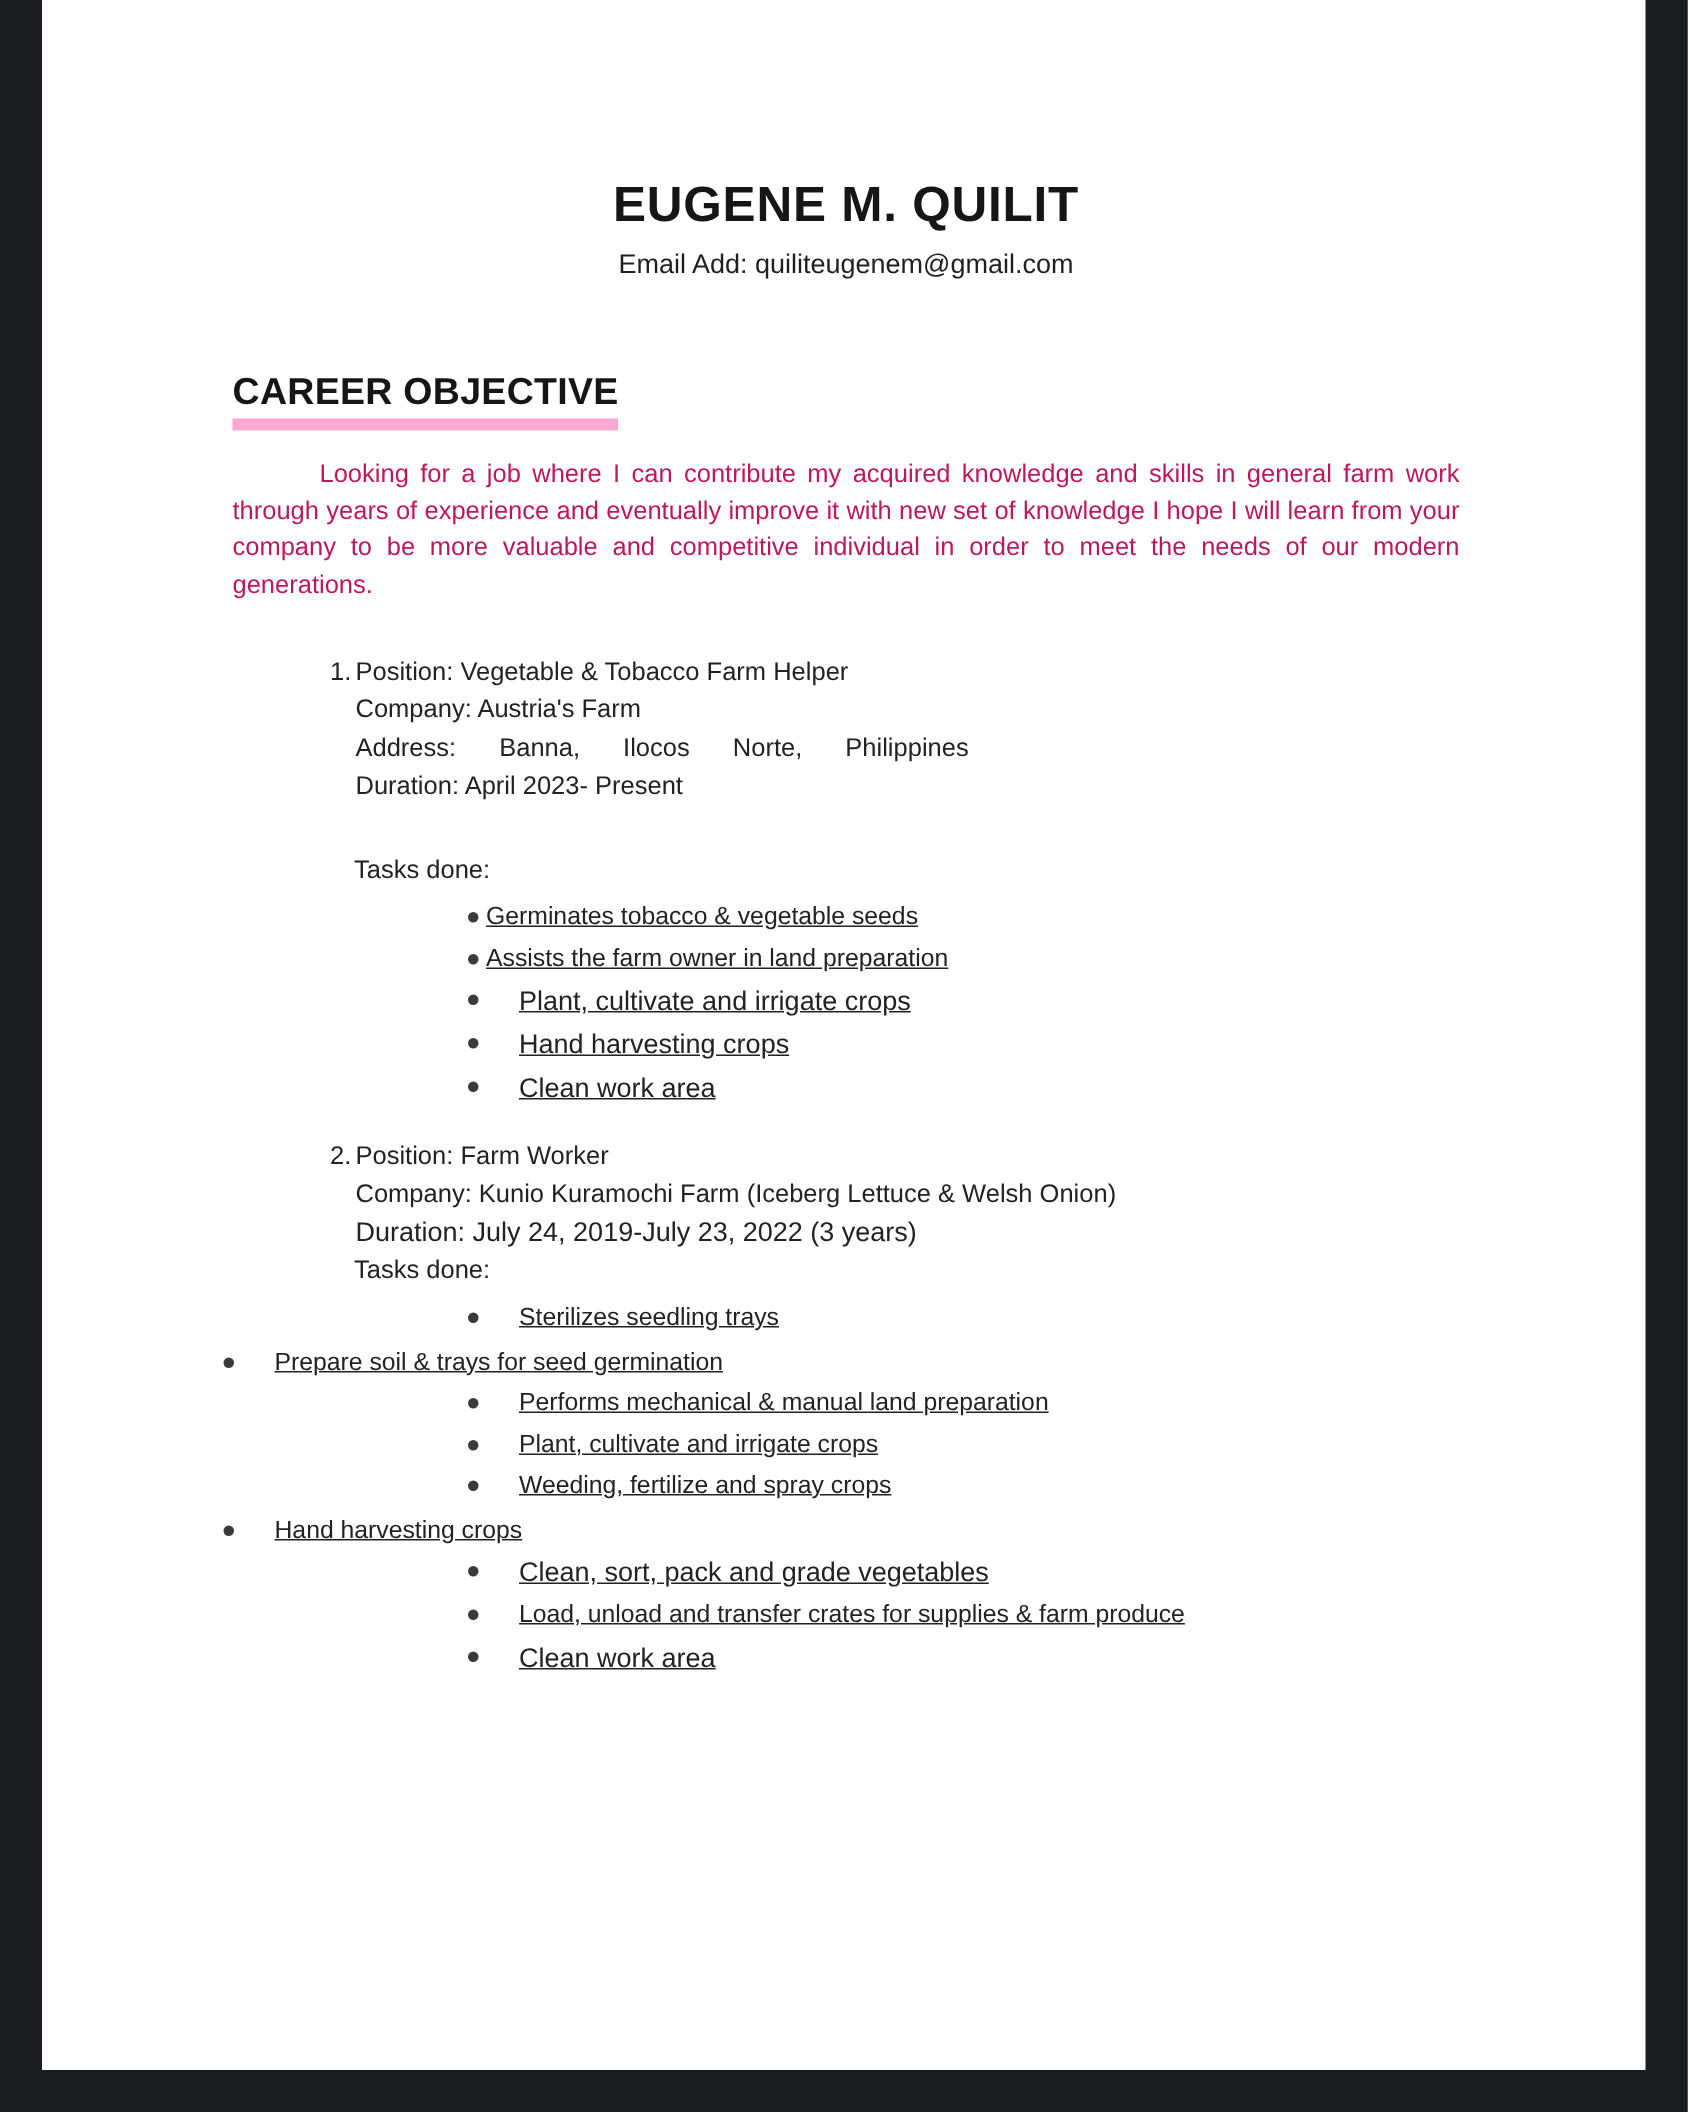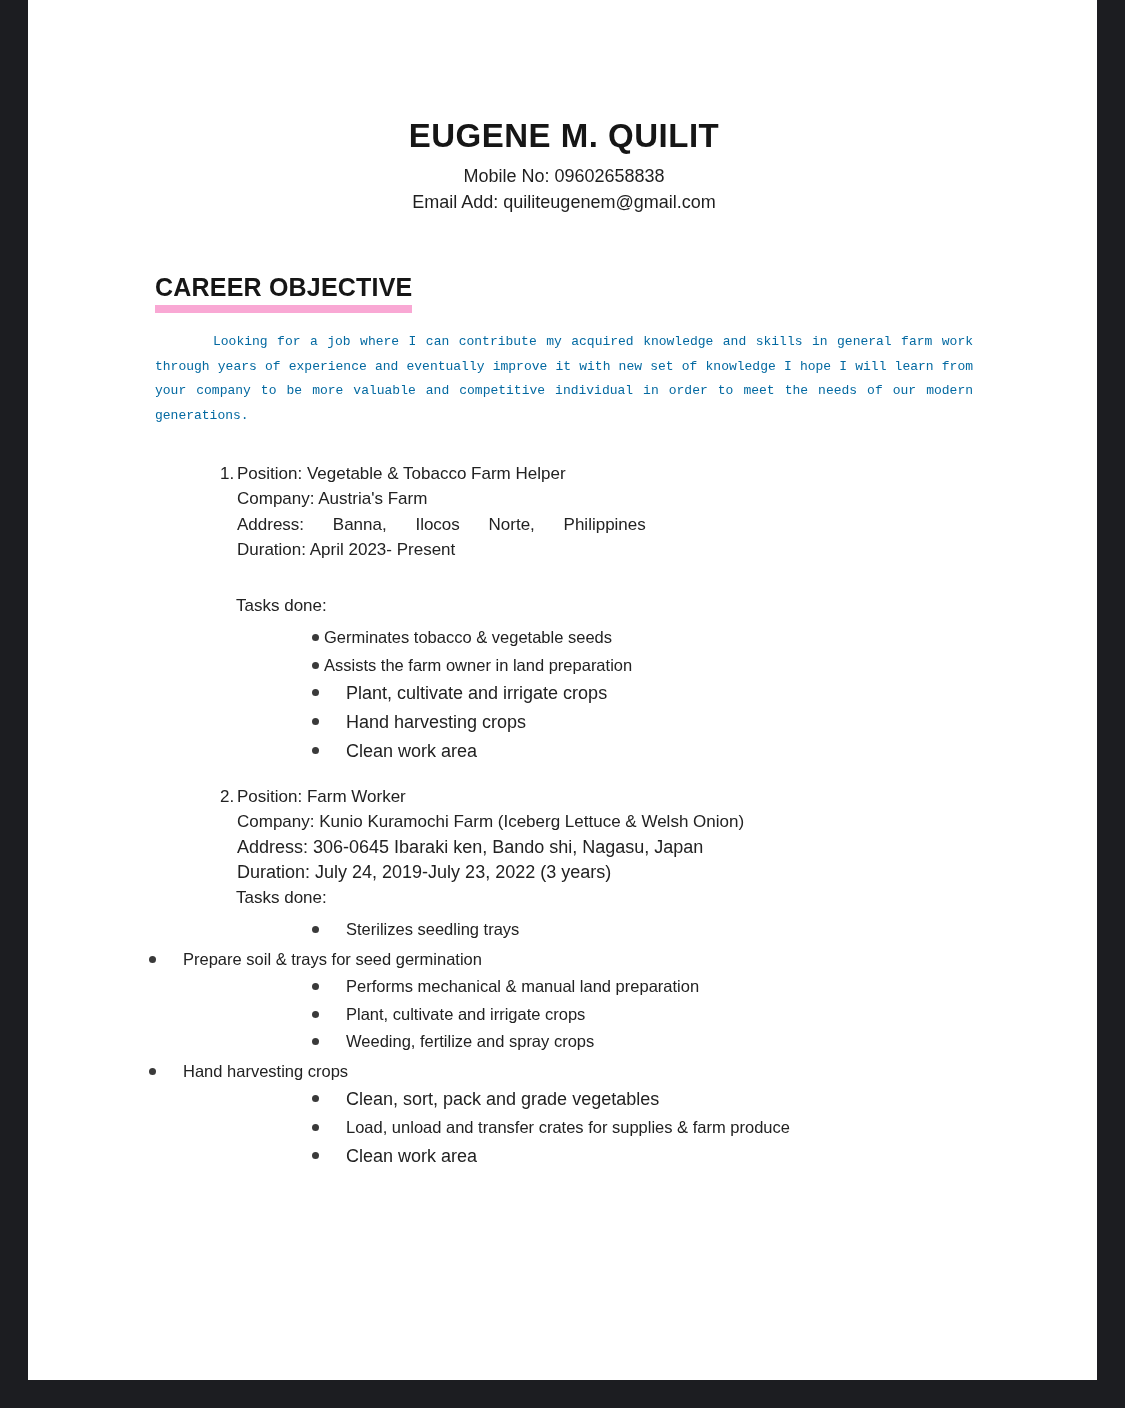--- a/index.html
+++ b/index.html
@@ -59,26 +59,25 @@
   h2.sec-heading span {
     display: inline-block;
     border-bottom: 8px solid #f9a8d4;
     padding-bottom: 3px;
   }
 
   .objective { margin-top: 58px; }
 
   .objective p {
     margin-top: 17px;
-    font-size: 13px;
+    font-size: 17px;
     line-height: 24.5px;
     text-indent: 58px;
     text-align: justify;
-    color: #0369a1;
-    font-family: Liberation Mono, monospace;
+    color: #be185d;
   }
 
   .employment { margin-top: 33px; }
 
   
   .job { margin-top: 17px; font-size: 17px; color: #222222; }
   .job.second { margin-top: 23px; }
 
   .job-head {
     display: flex;
@@ -90,21 +89,21 @@
   .job-detail {
     margin-left: 82px;
     line-height: 25.3px;
   }
 
   .job-detail.justified { word-spacing: 24px; }
 
   .tasks-label { margin-left: 81px; line-height: 25px; }
   .job .tasks-label.after-gap { margin-top: 31px; }
 
-  ul.tasks { margin-top: 10px; list-style: none; }
+  ul.tasks { margin-top: 10px; list-style: none; text-decoration: underline; }
 
   ul.tasks li {
     position: relative;
     margin-left: 169px;
     margin-bottom: 9px;
     line-height: 18.5px;
     font-size: 16.5px;
   }
   ul.tasks li::before {
     content: "";
@@ -128,21 +127,20 @@
 </style>
 </head>
 <body>
 
 <div class="viewer">
   <div class="page">
 
     <header class="doc-header">
       <h1>EUGENE M. QUILIT</h1>
       <div class="contact">
-        <div>Mobile No: 09602658838</div>
         <div>Email Add: quiliteugenem@gmail.com</div>
       </div>
     </header>
 
     <section class="objective">
       <h2 class="sec-heading">
         <span>CAREER OBJECTIVE</span>
       </h2>
       <p>Looking for a job where I can contribute my acquired knowledge and skills in general farm work through years of experience and eventually improve it with new set of knowledge I hope I will learn from your company to be more valuable and competitive individual in order to meet the needs of our modern generations.</p>
     </section>
@@ -167,21 +165,20 @@
           <li class="spaced lg gap-before">Clean work area</li>
         </ul>
       </div>
 
       <div class="job second">
         <div class="job-head">
           <span class="num">2.</span>
           <span>Position: Farm Worker</span>
         </div>
         <div class="job-detail">Company: Kunio Kuramochi Farm (Iceberg Lettuce &amp; Welsh Onion)</div>
-        <div class="job-detail lg">Address: 306-0645 Ibaraki ken, Bando shi, Nagasu, Japan</div>
         <div class="job-detail lg">Duration: July 24, 2019-July 23, 2022 (3 years)</div>
 
         <div class="tasks-label">Tasks done:</div>
         <ul class="tasks">
           <li class="spaced">Sterilizes seedling trays</li>
           <li class="spaced gap-sm">Prepare soil &amp; trays for seed germination</li>
           <li class="spaced">Performs mechanical &amp; manual land preparation</li>
           <li class="spaced">Plant, cultivate and irrigate crops</li>
           <li class="spaced">Weeding, fertilize and spray crops</li>
           <li class="spaced gap-sm">Hand harvesting crops</li>

